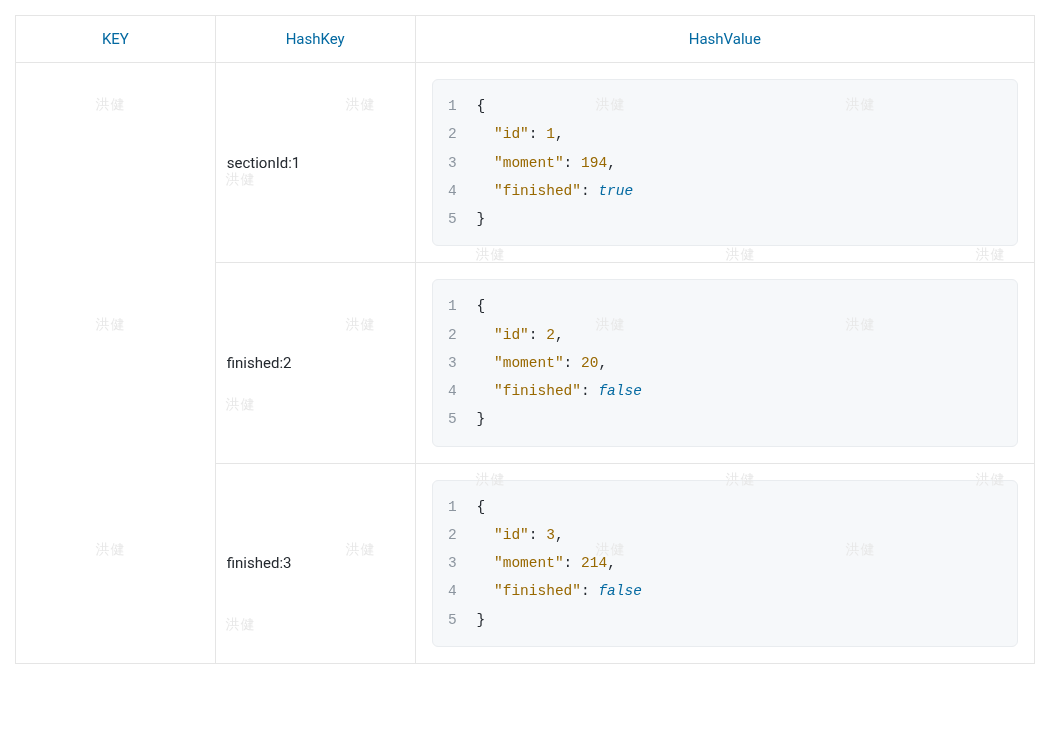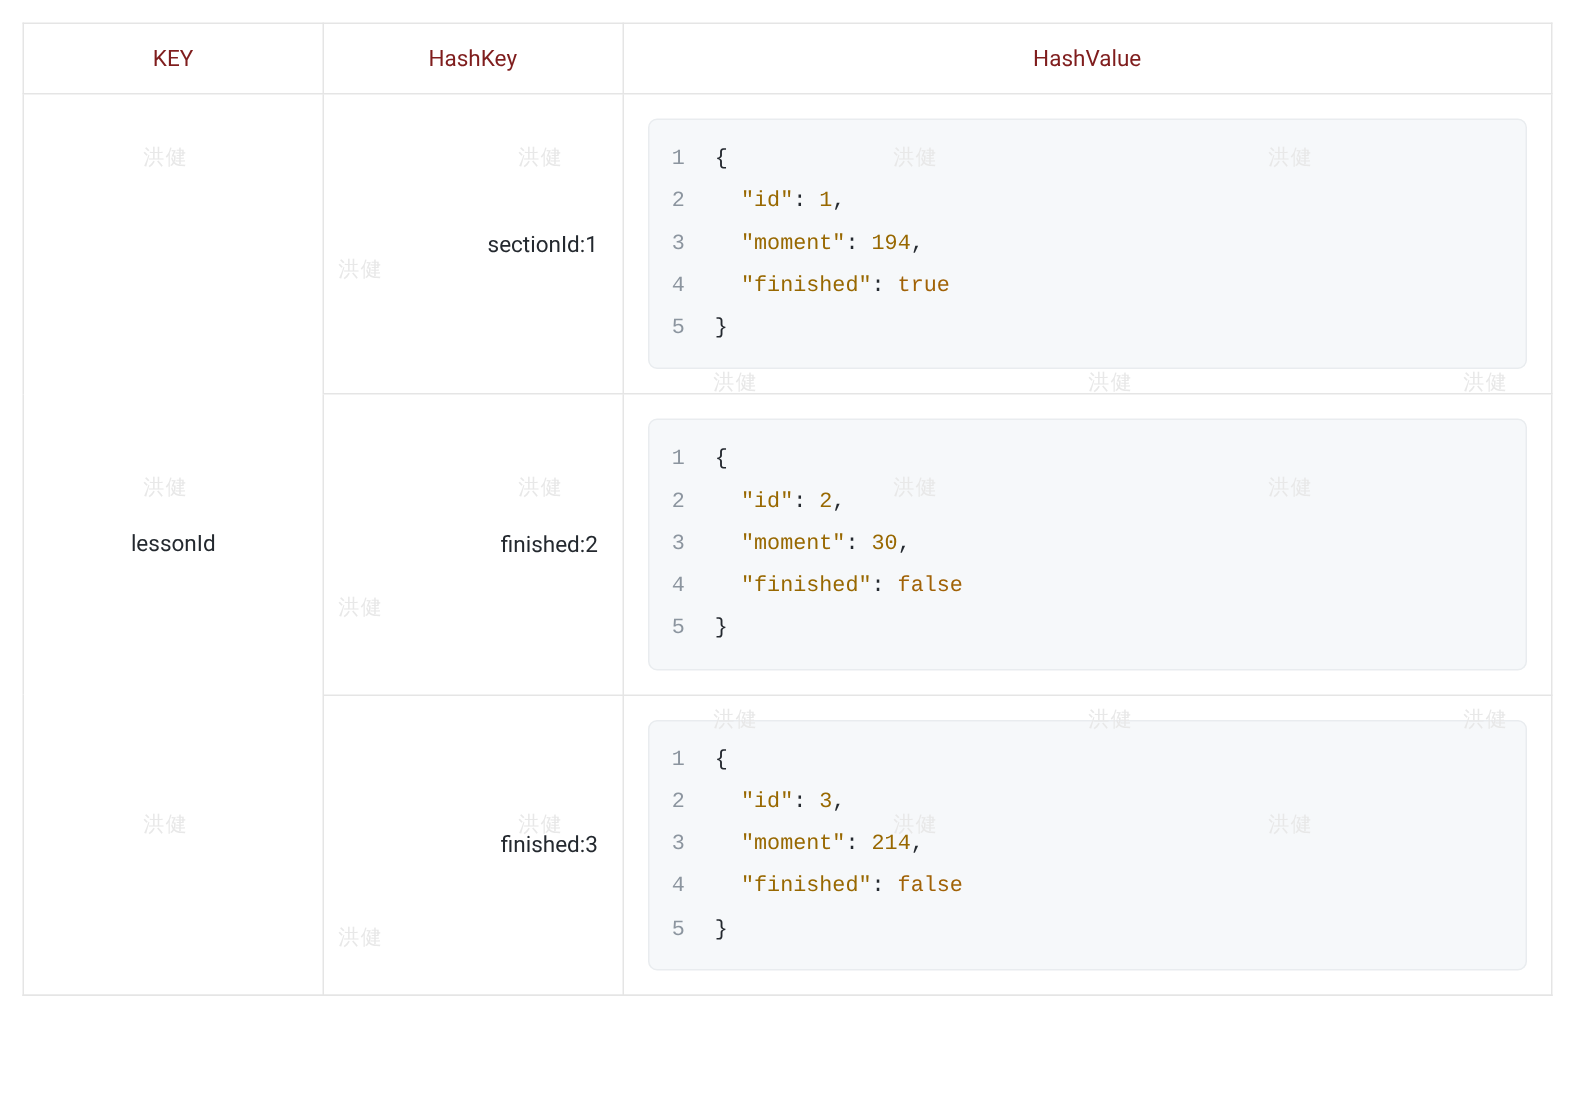--- a/index.html
+++ b/index.html
@@ -23,33 +23,33 @@
   .tr { display: table-row; }
   .th, .td {
     display: table-cell;
     border: 1px solid #e5e5e5;
     vertical-align: middle;
   }
   .th {
     text-align: center;
     padding: 14px 10px;
     font-weight: 400;
-    color: #7f1d1d;
+    color: #0369a1;
   }
   .td {
     padding: 10px 16px;
   }
   .td.key-cell {
     width: 200px;
     text-align: center;
     vertical-align: middle;
   }
   .td.hashkey-cell {
     width: 200px;
-    text-align: right;
+    text-align: left;
     vertical-align: middle;
     padding-left: 11px;
   }
   .td.hashvalue-cell {
     width: 620px;
     padding: 16px 16px;
   }
   .code-block {
     background: #f6f8fa;
     border: 1px solid #e9ecef;
@@ -69,21 +69,21 @@
     text-align: right;
     color: #8c959f;
     padding-right: 20px;
     user-select: none;
     flex-shrink: 0;
   }
   .code { white-space: pre; color: #24292f; }
   .p  { color: #24292f; }   
   .k  { color: #986801; }   
   .n  { color: #986801; }   
-  .b  { color: #a16207; }   
+  .b  { color: #0369a1; font-style: italic; }   
   
   
   .wm-layer {
     position: absolute;
     inset: 0;
     pointer-events: none;
     overflow: hidden;
   }
   .wm {
     position: absolute;
@@ -141,21 +141,21 @@
             <div class="code-line">
               <span class="ln">1</span>
               <span class="code"><span class="p">{</span></span>
             </div>
             <div class="code-line">
               <span class="ln">2</span>
               <span class="code"><span class="p">  </span><span class="k">"id"</span><span class="p">: </span><span class="n">2</span><span class="p">,</span></span>
             </div>
             <div class="code-line">
               <span class="ln">3</span>
-              <span class="code"><span class="p">  </span><span class="k">"moment"</span><span class="p">: </span><span class="n">30</span><span class="p">,</span></span>
+              <span class="code"><span class="p">  </span><span class="k">"moment"</span><span class="p">: </span><span class="n">20</span><span class="p">,</span></span>
             </div>
             <div class="code-line">
               <span class="ln">4</span>
               <span class="code"><span class="p">  </span><span class="k">"finished"</span><span class="p">: </span><span class="b">false</span></span>
             </div>
             <div class="code-line">
               <span class="ln">5</span>
               <span class="code"><span class="p">}</span></span>
             </div>
           </div>
@@ -207,14 +207,13 @@
       <span class="wm" style="left: 210px; top: 380px;">洪健</span>
       <span class="wm" style="left: 460px; top: 455px;">洪健</span>
       <span class="wm" style="left: 710px; top: 455px;">洪健</span>
       <span class="wm" style="left: 960px; top: 455px;">洪健</span>
       <span class="wm" style="left: 80px; top: 525px;">洪健</span>
       <span class="wm" style="left: 330px; top: 525px;">洪健</span>
       <span class="wm" style="left: 580px; top: 525px;">洪健</span>
       <span class="wm" style="left: 830px; top: 525px;">洪健</span>
       <span class="wm" style="left: 210px; top: 600px;">洪健</span>
     </div>
-<div style="position: absolute; left: 0px; width: 200px; text-align: center; top: calc(50% + 13.5px);">lessonId</div>
   </div>
 
 </body></html>

